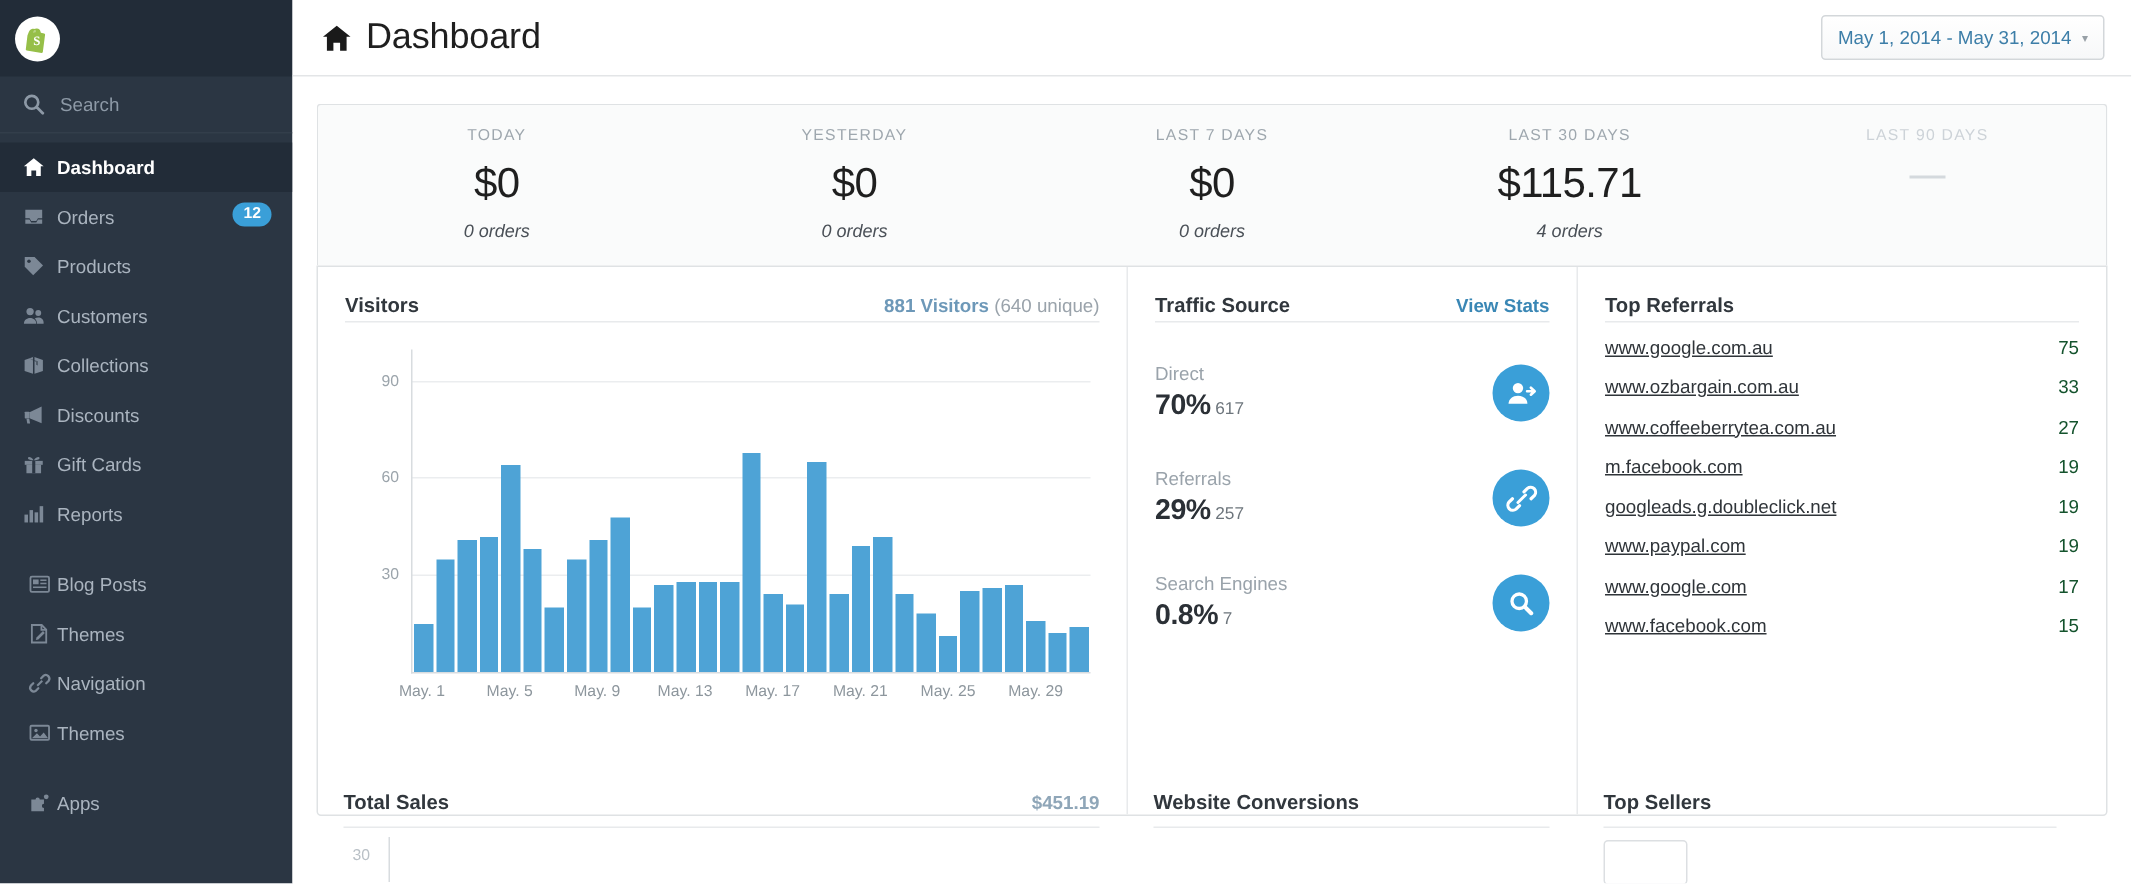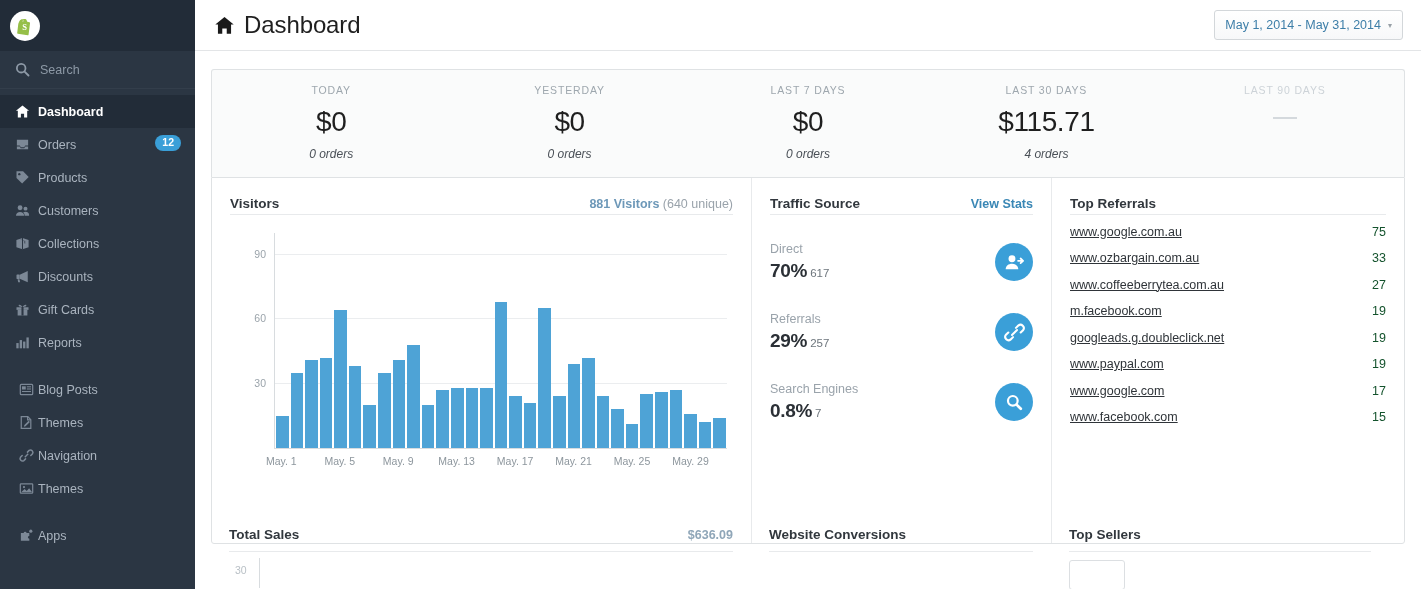--- a/index.html
+++ b/index.html
@@ -560,21 +560,21 @@
             </div>
         </div>
 
       </div>
     </div>
 
     <div class="bottom">
       <div class="b-col b-sales">
         <div class="b-head">
           <span class="panel-title">Total Sales</span>
-          <span class="panel-amount">$636.09</span>
+          <span class="panel-amount">$451.19</span>
         </div>
         <div class="b-chart">
           <div class="b-ytick">30</div>
           <div class="b-axis-v"></div>
         </div>
       </div>
       <div class="b-col b-conv">
         <div class="b-head">
           <span class="panel-title">Website Conversions</span>
         </div>

